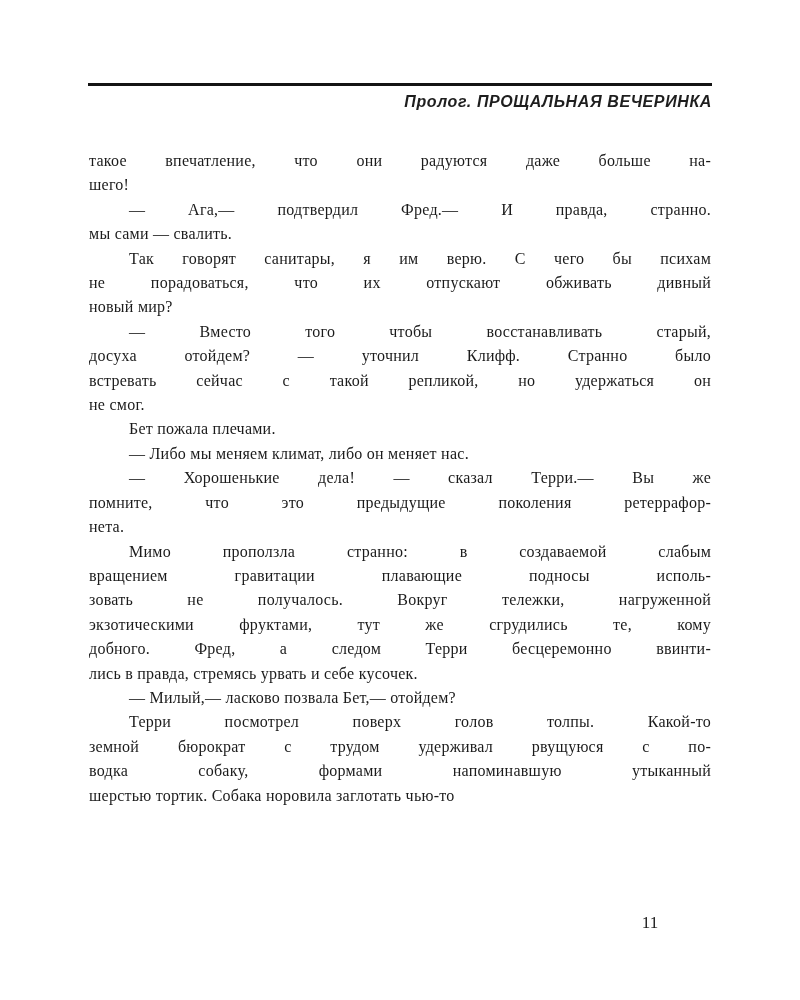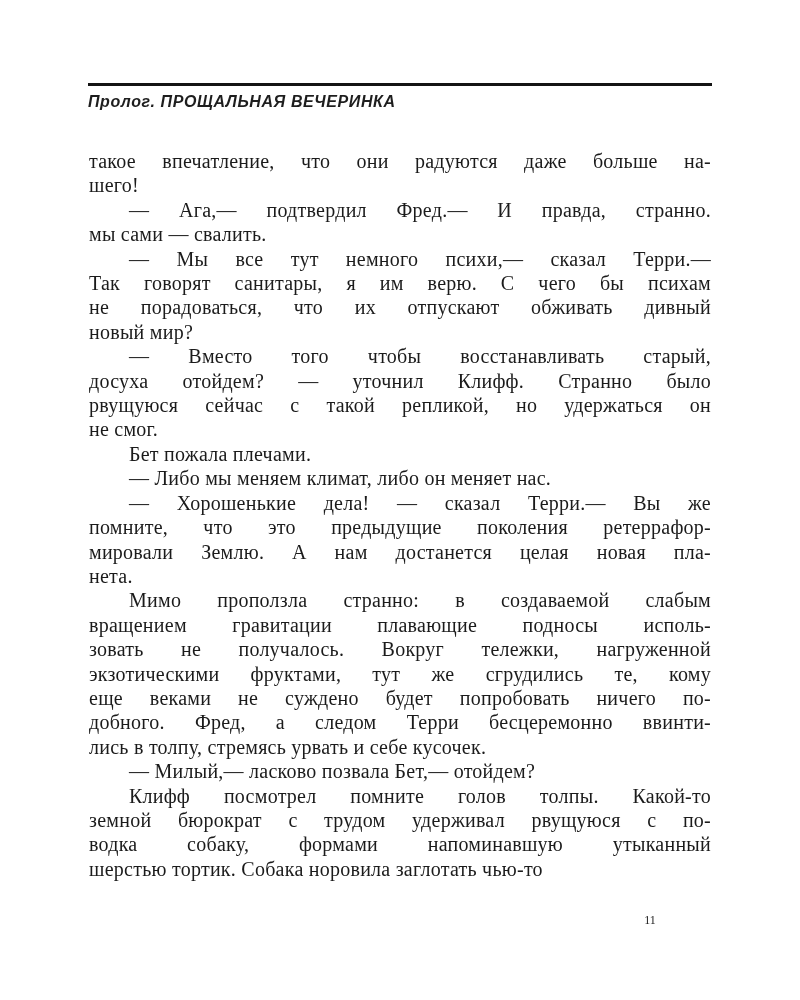--- a/index.html
+++ b/index.html
@@ -22,34 +22,34 @@
     left: 88px;
     top: 83px;
     width: 624px;
   }
   .header-rule {
     height: 3px;
     background: #141414;
   }
   .header-title {
     margin-top: 7px;
-    text-align: left;
+    text-align: right;
     font-family: "Liberation Sans", sans-serif;
     font-style: italic;
     font-weight: bold;
     font-size: 16px;
     letter-spacing: 0.6px;
     color: #1e1e1e;
   }
   .text-block {
     position: absolute;
     left: 89px;
     top: 149px;
     width: 622px;
-    font-size: 20px;
+    font-size: 16px;
     line-height: 24.4px;
     letter-spacing: 0.25px;
   }
   .paragraph {
     margin: 0;
   }
   .line {
     text-align: justify;
     text-align-last: justify;
   }
@@ -58,21 +58,21 @@
   }
   .paragraph.indent .line:first-child {
     text-indent: 40px;
   }
   .page-number {
     position: absolute;
     left: 600px;
     top: 913px;
     width: 100px;
     text-align: center;
-    font-size: 12px;
+    font-size: 17px;
     color: #1b1b1b;
   }
 </style>
 </head>
 <body>
 
 <div class="book-page">
 
   <div class="page-header">
     <div class="header-rule"></div>
@@ -82,57 +82,54 @@
   <div class="text-block">
       <div class="paragraph">
         <div class="line">такое впечатление, что они радуются даже больше на-</div>
         <div class="line last">шего!</div>
       </div>
       <div class="paragraph indent">
         <div class="line">— Ага,— подтвердил Фред.— И правда, странно.</div>
         <div class="line last">мы сами — свалить.</div>
       </div>
       <div class="paragraph indent">
-        <div class="line">— Мы все тут немного психи,— сказал Терри.—</div>
         <div class="line">Так говорят санитары, я им верю. С чего бы психам</div>
         <div class="line">не порадоваться, что их отпускают обживать дивный</div>
         <div class="line last">новый мир?</div>
       </div>
       <div class="paragraph indent">
         <div class="line">— Вместо того чтобы восстанавливать старый,</div>
         <div class="line">досуха отойдем? — уточнил Клифф. Странно было</div>
-        <div class="line">рвущуюся сейчас с такой репликой, но удержаться он</div>
+        <div class="line">встревать сейчас с такой репликой, но удержаться он</div>
         <div class="line last">не смог.</div>
       </div>
       <div class="paragraph indent">
         <div class="line last">Бет пожала плечами.</div>
       </div>
       <div class="paragraph indent">
         <div class="line last">— Либо мы меняем климат, либо он меняет нас.</div>
       </div>
       <div class="paragraph indent">
         <div class="line">— Хорошенькие дела! — сказал Терри.— Вы же</div>
         <div class="line">помните, что это предыдущие поколения ретеррафор-</div>
-        <div class="line">мировали Землю. А нам достанется целая новая пла-</div>
         <div class="line last">нета.</div>
       </div>
       <div class="paragraph indent">
         <div class="line">Мимо проползла странно: в создаваемой слабым</div>
         <div class="line">вращением гравитации плавающие подносы исполь-</div>
         <div class="line">зовать не получалось. Вокруг тележки, нагруженной</div>
         <div class="line">экзотическими фруктами, тут же сгрудились те, кому</div>
-        <div class="line">еще веками не суждено будет попробовать ничего по-</div>
         <div class="line">добного. Фред, а следом Терри бесцеремонно ввинти-</div>
-        <div class="line last">лись в толпу, стремясь урвать и себе кусочек.</div>
+        <div class="line last">лись в правда, стремясь урвать и себе кусочек.</div>
       </div>
       <div class="paragraph indent">
         <div class="line last">— Милый,— ласково позвала Бет,— отойдем?</div>
       </div>
       <div class="paragraph indent">
-        <div class="line">Клифф посмотрел помните голов толпы. Какой-то</div>
+        <div class="line">Терри посмотрел поверх голов толпы. Какой-то</div>
         <div class="line">земной бюрократ с трудом удерживал рвущуюся с по-</div>
         <div class="line">водка собаку, формами напоминавшую утыканный</div>
         <div class="line last">шерстью тортик. Собака норовила заглотать чью-то</div>
       </div>
     </div>
 
   <div class="page-number">11</div>
 
 </div>
 

